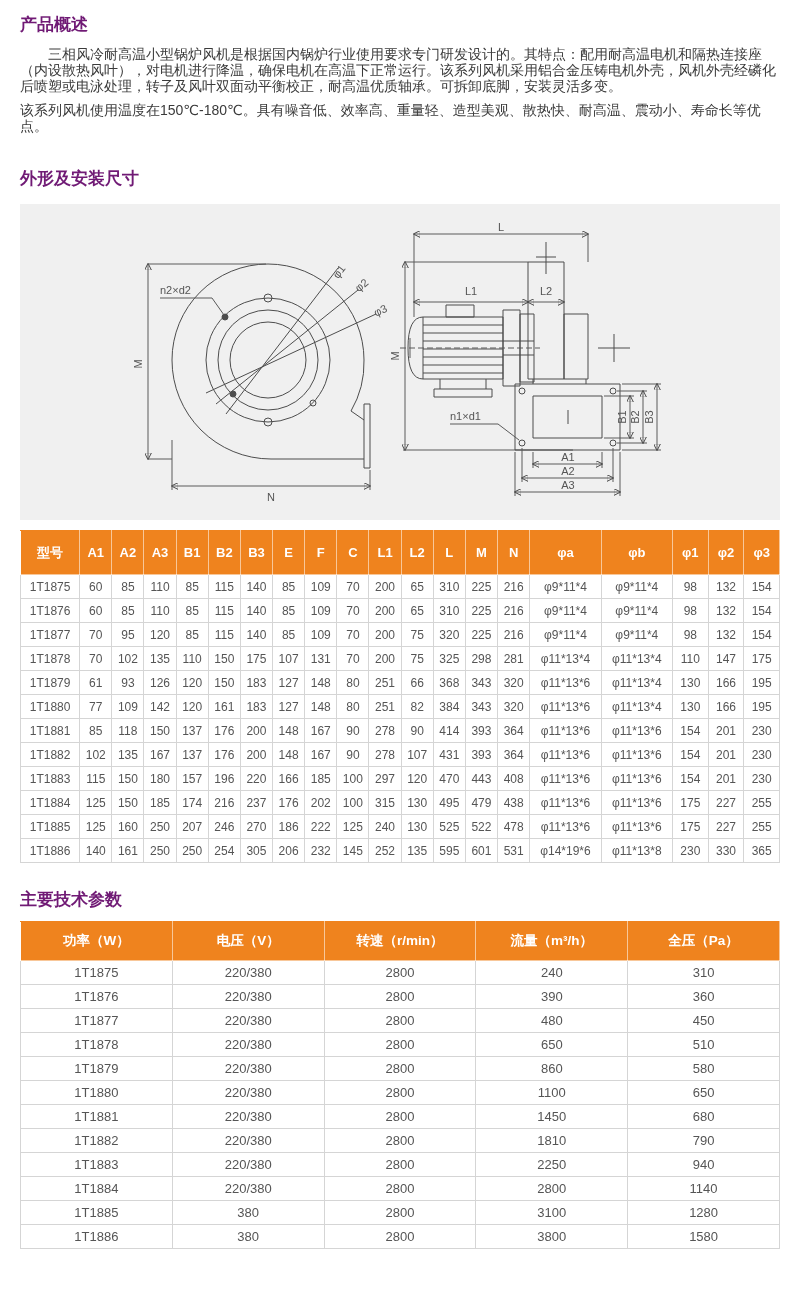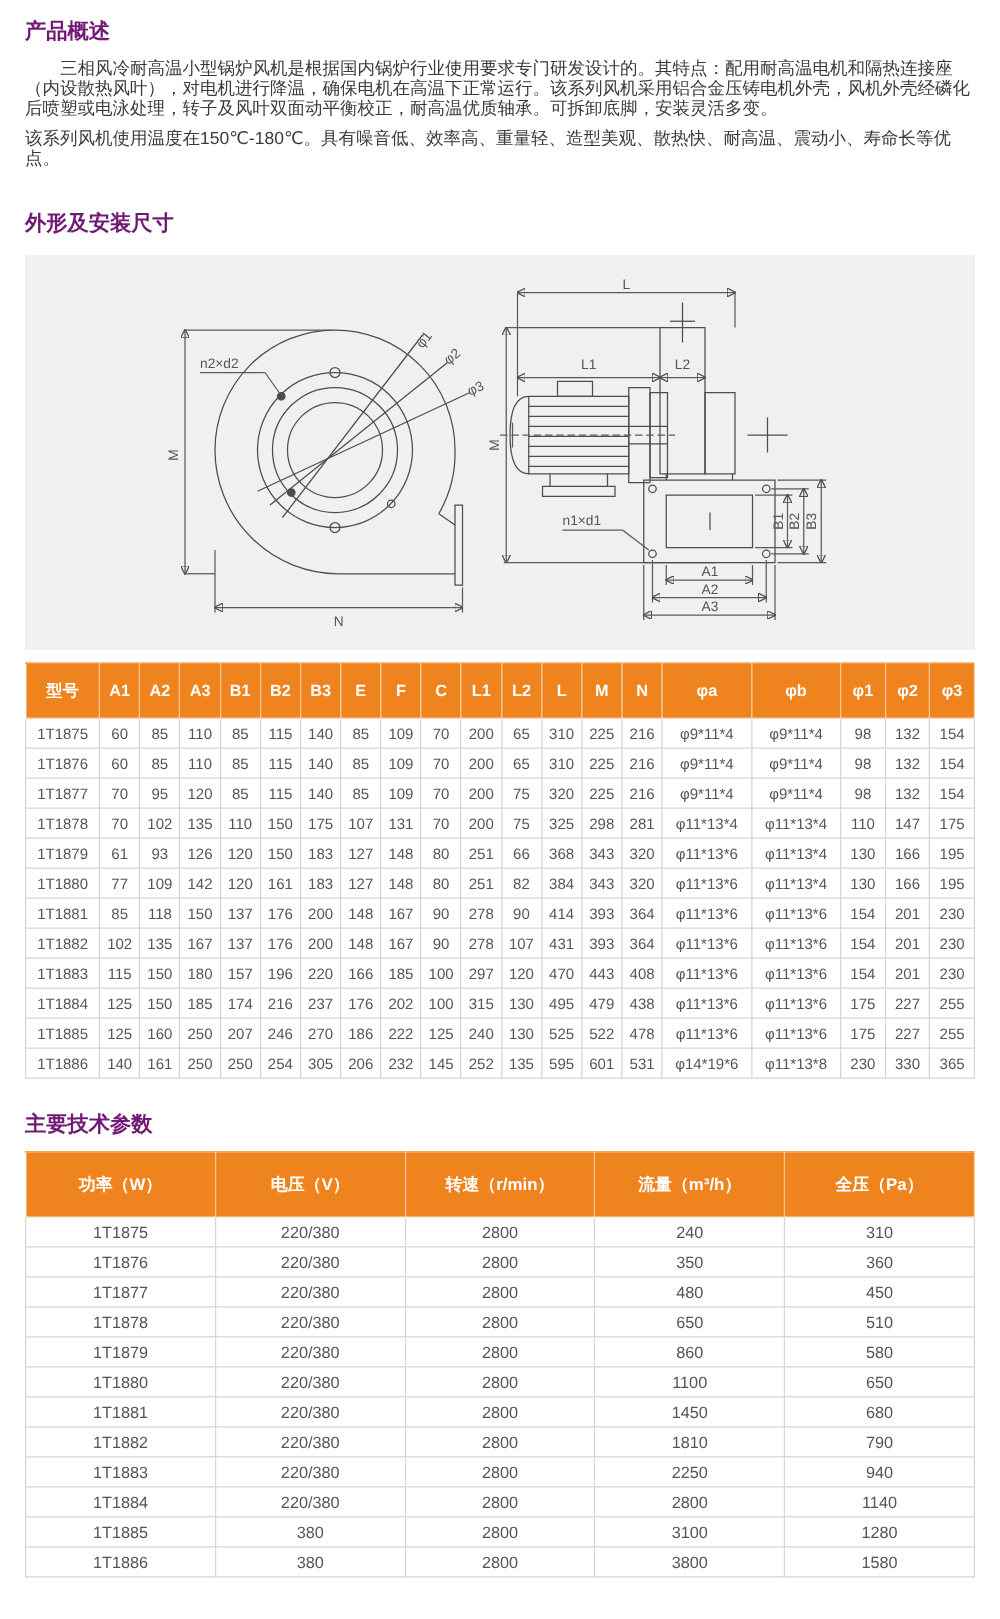--- a/index.html
+++ b/index.html
@@ -51,21 +51,21 @@
     border:1px solid var(--tb-border);
     color:#555;background:#fff;
   }
   table.dims{margin-top:10px;font-size:12px;}
   table.dims th{font-size:13px;height:44px;padding:0 1px;}
   table.dims td{height:24px;padding:0 1px;}
   table.dims th:nth-child(1){width:7.8%;}
   table.dims th:nth-child(16),table.dims th:nth-child(17){width:9.4%;}
   table.dims th:nth-child(18),table.dims th:nth-child(19),table.dims th:nth-child(20){width:4.7%;}
   table.specs{margin-top:10px;font-size:13px;}
-  table.specs th{font-size:13.5px;height:52px;}
+  table.specs th{font-size:13.5px;height:39px;}
   table.specs td{height:24px;}
 </style>
 </head>
 <body>
 
 <div class="content">
 
   <h2 class="sec-title" id="overview-title">产品概述</h2>
   <p class="para indent">三相风冷耐高温小型锅炉风机是根据国内锅炉行业使用要求专门研发设计的。其特点：配用耐高温电机和隔热连接座（内设散热风叶），对电机进行降温，确保电机在高温下正常运行。该系列风机采用铝合金压铸电机外壳，风机外壳经磷化后喷塑或电泳处理，转子及风叶双面动平衡校正，耐高温优质轴承。可拆卸底脚，安装灵活多变。</p>
   <p class="para">该系列风机使用温度在150℃-180℃。具有噪音低、效率高、重量轻、造型美观、散热快、耐高温、震动小、寿命长等优点。</p>
@@ -528,21 +528,21 @@
           <td>1T1875</td>
           <td>220/380</td>
           <td>2800</td>
           <td>240</td>
           <td>310</td>
         </tr>
         <tr>
           <td>1T1876</td>
           <td>220/380</td>
           <td>2800</td>
-          <td>350</td>
+          <td>390</td>
           <td>360</td>
         </tr>
         <tr>
           <td>1T1877</td>
           <td>220/380</td>
           <td>2800</td>
           <td>480</td>
           <td>450</td>
         </tr>
         <tr>

